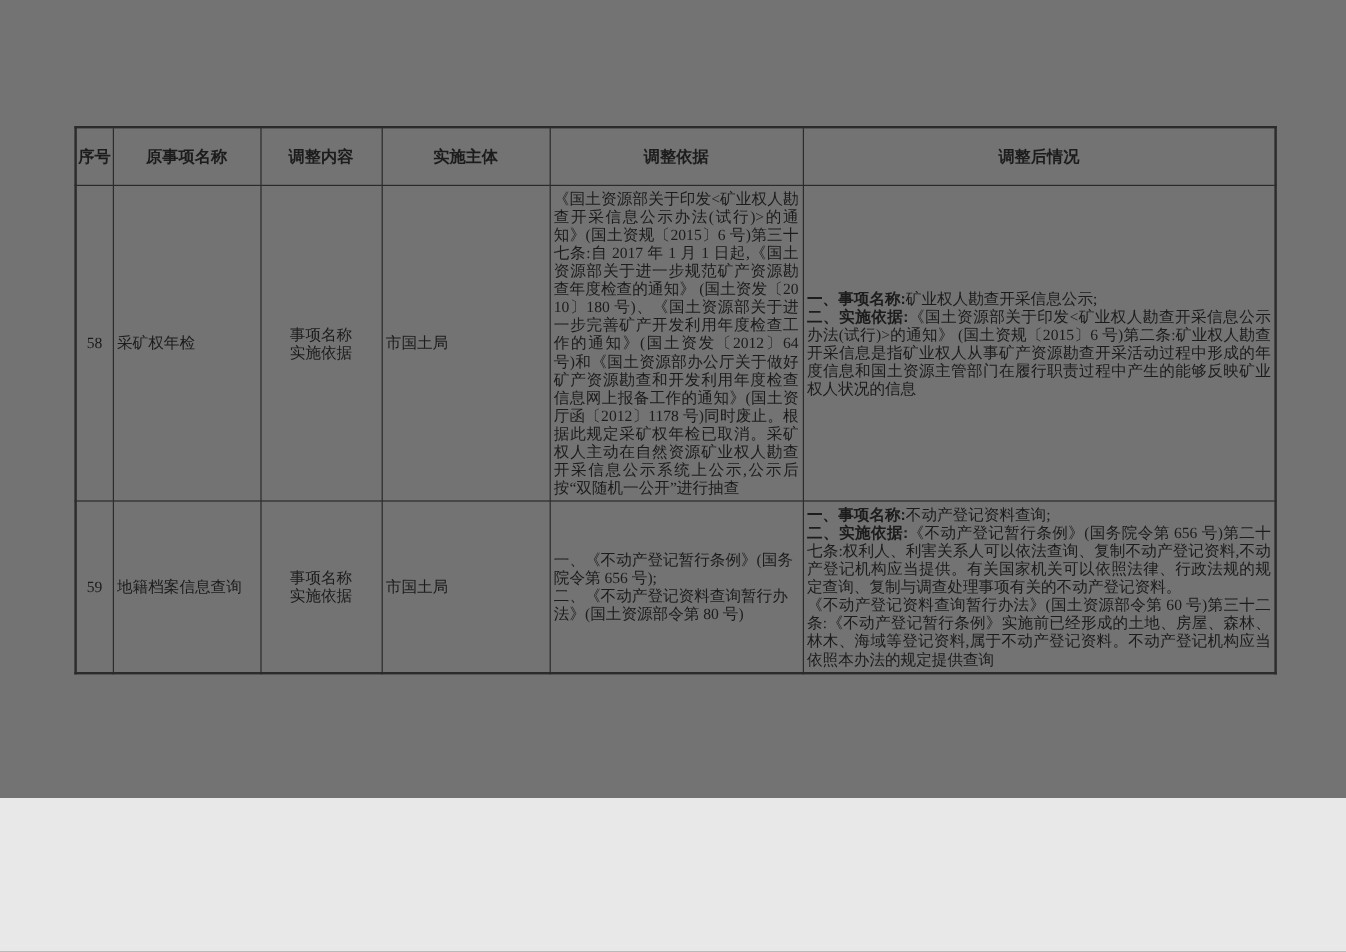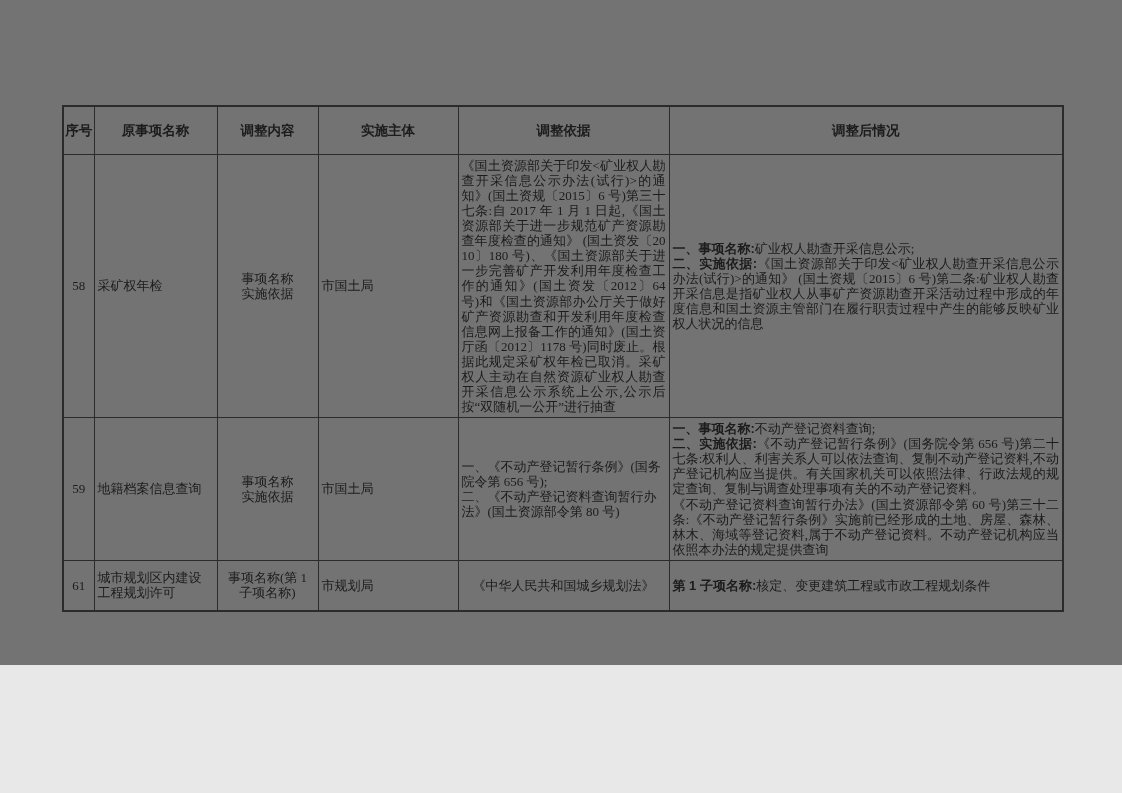--- a/index.html
+++ b/index.html
@@ -107,29 +107,18 @@
 实施依据</td>
         <td class="c-agency">市国土局</td>
         <td class="c-basis-left">一、《不动产登记暂行条例》(国务院令第 656 号);
 二、《不动产登记资料查询暂行办法》(国土资源部令第 80 号)</td>
         <td class="c-after">
           <p><b>一、事项名称:</b><span>不动产登记资料查询;</span></p>
           <p><b>二、实施依据:</b><span>《不动产登记暂行条例》(国务院令第 656 号)第二十七条:权利人、利害关系人可以依法查询、复制不动产登记资料,不动产登记机构应当提供。有关国家机关可以依照法律、行政法规的规定查询、复制与调查处理事项有关的不动产登记资料。</span></p>
           <p><b></b><span>《不动产登记资料查询暂行办法》(国土资源部令第 60 号)第三十二条:《不动产登记暂行条例》实施前已经形成的土地、房屋、森林、林木、海域等登记资料,属于不动产登记资料。不动产登记机构应当依照本办法的规定提供查询</span></p>
         </td>
       </tr>
-      <tr class="row-61">
-        <td class="c-seq">61</td>
-        <td class="c-name">城市规划区内建设工程规划许可</td>
-        <td class="c-adj">事项名称(第 1
-子项名称)</td>
-        <td class="c-agency">市规划局</td>
-        <td class="c-basis-center">《中华人民共和国城乡规划法》</td>
-        <td class="c-after">
-          <p><b>第 1 子项名称:</b><span>核定、变更建筑工程或市政工程规划条件</span></p>
-        </td>
-      </tr>
     </tbody>
   </table>
 
   <div class="footer">— 27 —</div>
 
 </div>
 
 </body></html>

